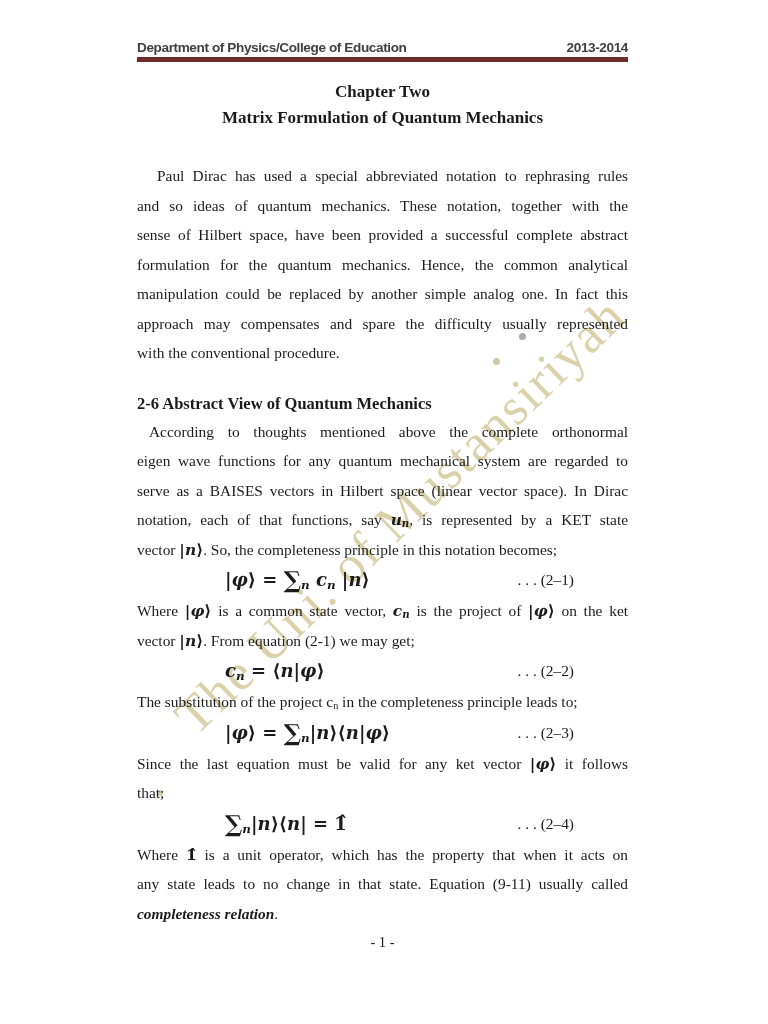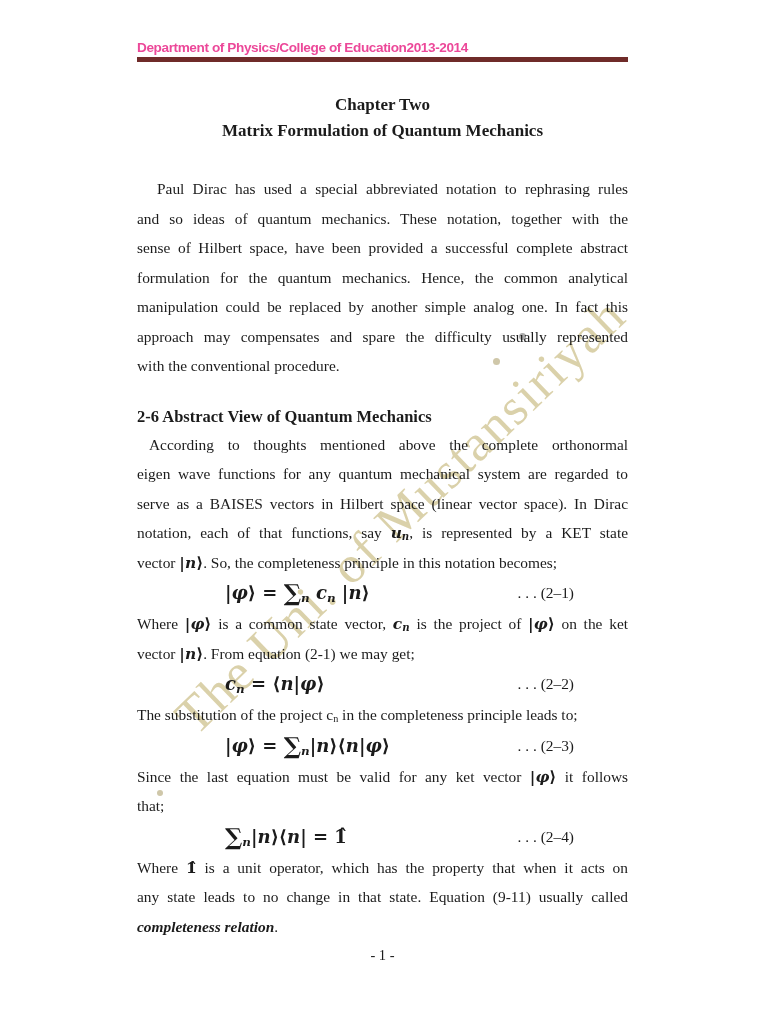--- a/index.html
+++ b/index.html
@@ -6,26 +6,26 @@
   .page{position:relative;width:768px;height:1024px;background:#ffffff;overflow:hidden;
         font-family:"Liberation Serif",serif;color:#1b1b1b;}
   .watermark{position:absolute;left:10px;top:486px;width:780px;text-align:center;
         transform:rotate(-44deg);font-family:"Liberation Serif",serif;font-size:52px;
         letter-spacing:2px;color:#d9cfa6;opacity:.95;z-index:0;white-space:nowrap;}
   .dot{position:absolute;border-radius:50%;z-index:0;}
   .d1{left:519px;top:333px;width:7px;height:7px;background:#ababab;}
   .d2{left:493px;top:358px;width:7px;height:7px;background:#cfc7a9;}
   .d3{left:157px;top:790px;width:6px;height:6px;background:#cfc7a9;}
   .content{position:absolute;left:137px;top:0;width:491px;z-index:1;}
-  .hdr{margin-top:40px;display:flex;justify-content:flex-start;
+  .hdr{margin-top:40px;display:flex;justify-content:space-between;
         font-family:"Liberation Sans",sans-serif;font-weight:700;font-size:13.6px;
-        letter-spacing:-0.4px;color:#ec4899;}
+        letter-spacing:-0.4px;color:#404040;}
   .rule{margin-top:2px;height:5px;background:#6f2b29;}
   .title{text-align:center;font-weight:700;font-size:17px;line-height:26px;}
-  .t1{margin-top:30px;}
+  .t1{margin-top:17px;}
   .p1{margin-top:30px;}
   .bl{font-size:15.4px;line-height:29.5px;height:29.5px;white-space:nowrap;}
   .jl{white-space:normal;text-align:justify;text-align-last:justify;}
   .ll{text-align:left;}
   .ind1{text-indent:20px;margin-top:19px;}
   .ind2{text-indent:12px;}
   .sect{margin-top:22px;font-weight:700;font-size:16.5px;line-height:27px;height:27px;}
   .eqrow{position:relative;height:32px;line-height:32px;font-size:18px;}
   .eq{margin-left:88px;font-family:"DejaVu Serif",serif;font-weight:700;}
   .eqlabel{position:absolute;right:54px;top:0;font-size:15.4px;

